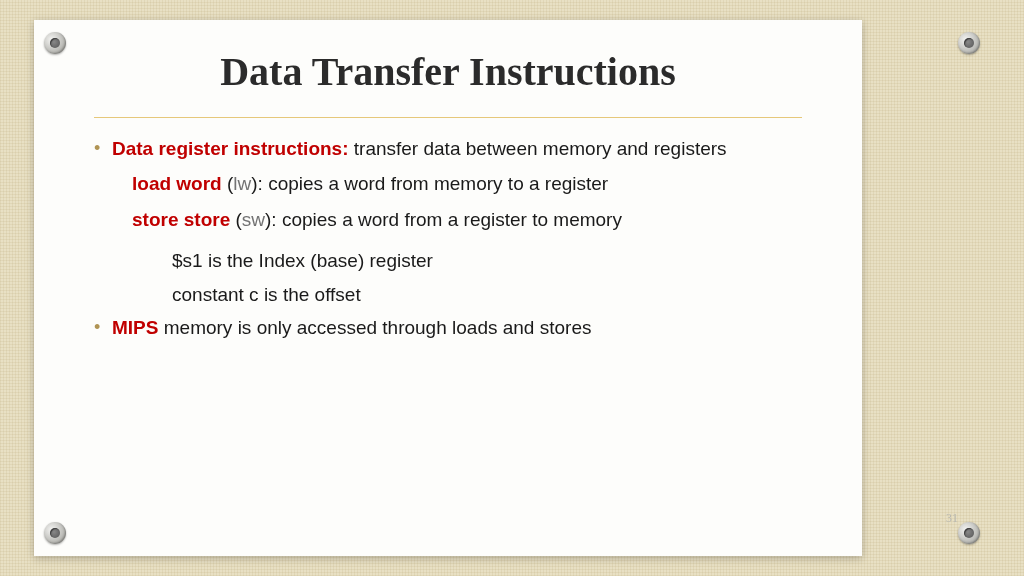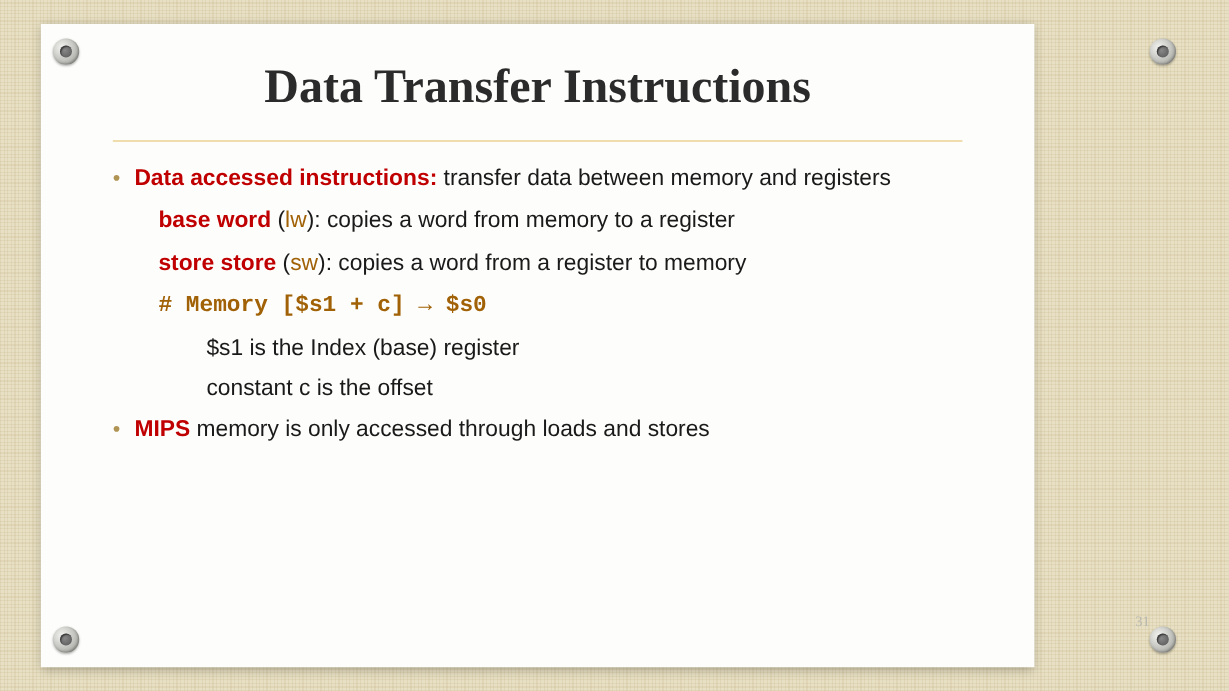--- a/index.html
+++ b/index.html
@@ -46,21 +46,21 @@
   }
   .hr {
     height: 1px;
     background: #e6c87a;
     margin: 0 0 16px 0;
   }
   .content { font-size: 19px; color: #1a1a1a; line-height: 1.55; }
   .bullet-row { display: flex; align-items: flex-start; margin-bottom: 6px; }
   .bullet { color: #b09454; font-size: 18px; line-height: 1.6; width: 18px; flex: 0 0 18px; }
   .red-bold { color: #c00000; font-weight: 700; }
-  .blue { color: #a16207; }
+  .blue { color: #737373; }
   .mono { font-family: "Consolas", "Courier New", monospace; font-weight: 700; font-size: 19px; }
   .sub1 { margin-left: 38px; margin-bottom: 6px; }
   .sub2 { margin-left: 78px; margin-bottom: 4px; }
   .code-row { margin-left: 38px; margin-bottom: 6px; display: flex; }
   .code-row .c1 { width: 260px; }
   .pagenum {
     position: absolute; right: 66px; bottom: 50px;
     font-family: Georgia, serif; font-size: 12px; color: #b8b8b0;
   }
 </style>
@@ -70,34 +70,33 @@
 <div class="paper">
 
   <h1 class="title">Data Transfer Instructions</h1>
   <div class="hr"></div>
 
   <div class="content">
 
     <div class="bullet-row">
       <span class="bullet">•</span>
       <div>
-        <span class="red-bold">Data accessed instructions:</span><span> transfer data between memory and registers</span>
+        <span class="red-bold">Data register instructions:</span><span> transfer data between memory and registers</span>
       </div>
     </div>
 
     <div class="sub1">
-      <span class="red-bold">base word</span><span> (</span><span class="blue">lw</span><span>): copies a word from memory to a register</span>
+      <span class="red-bold">load word</span><span> (</span><span class="blue">lw</span><span>): copies a word from memory to a register</span>
     </div>
 
     <div class="sub1">
       <span class="red-bold">store store</span><span> (</span><span class="blue">sw</span><span>): copies a word from a register to memory</span>
     </div>
 
     <div class="code-row">
-      <span class="mono blue"># Memory [$s1 + c] → $s0</span>
     </div>
 
 
     <div class="sub2">$s1 is the Index (base) register</div>
     <div class="sub2">constant c is the offset</div>
 
     <div class="bullet-row" style="margin-top:4px;">
       <span class="bullet">•</span>
       <div>
         <span class="red-bold">MIPS</span><span> memory is only accessed through loads and stores</span>

